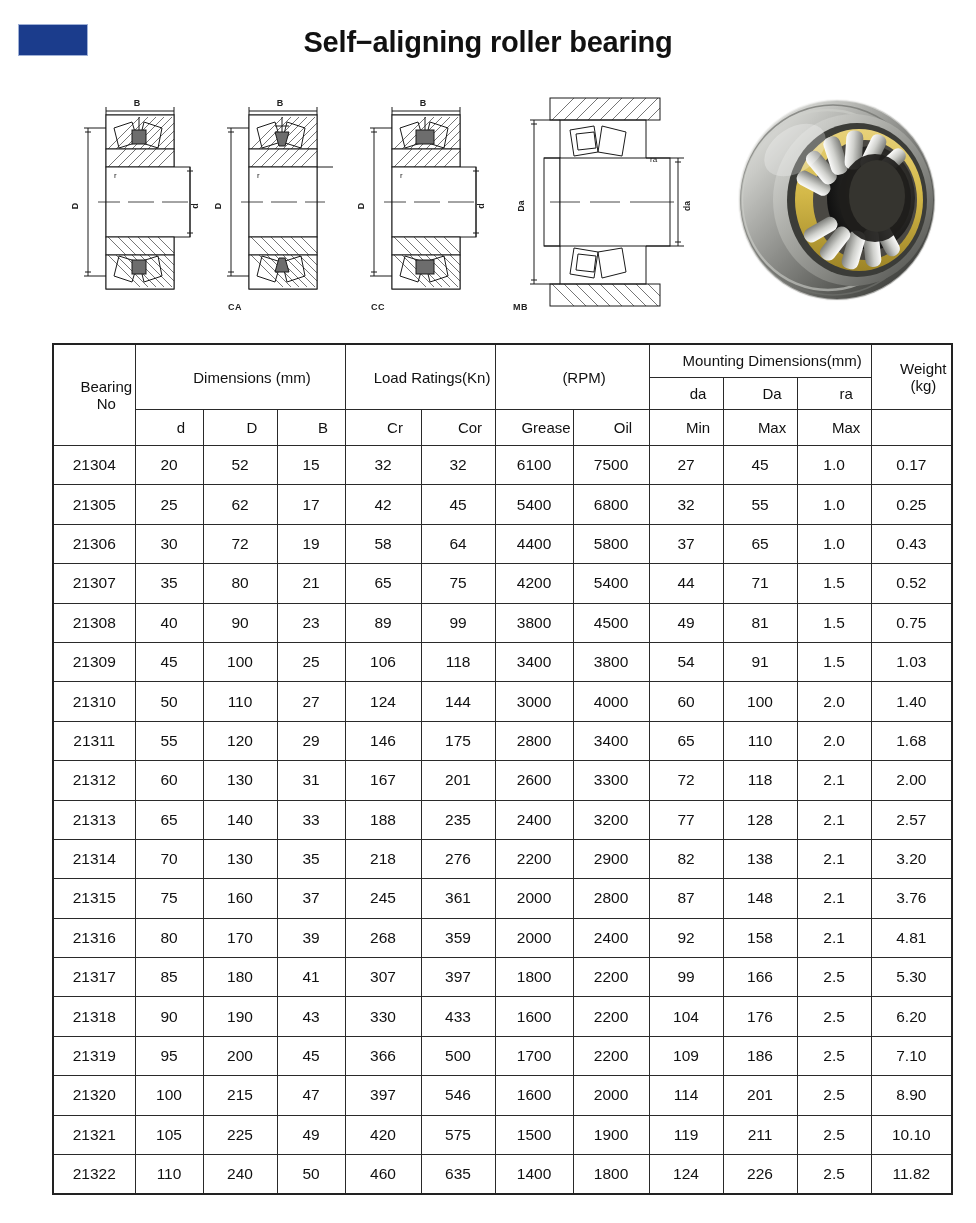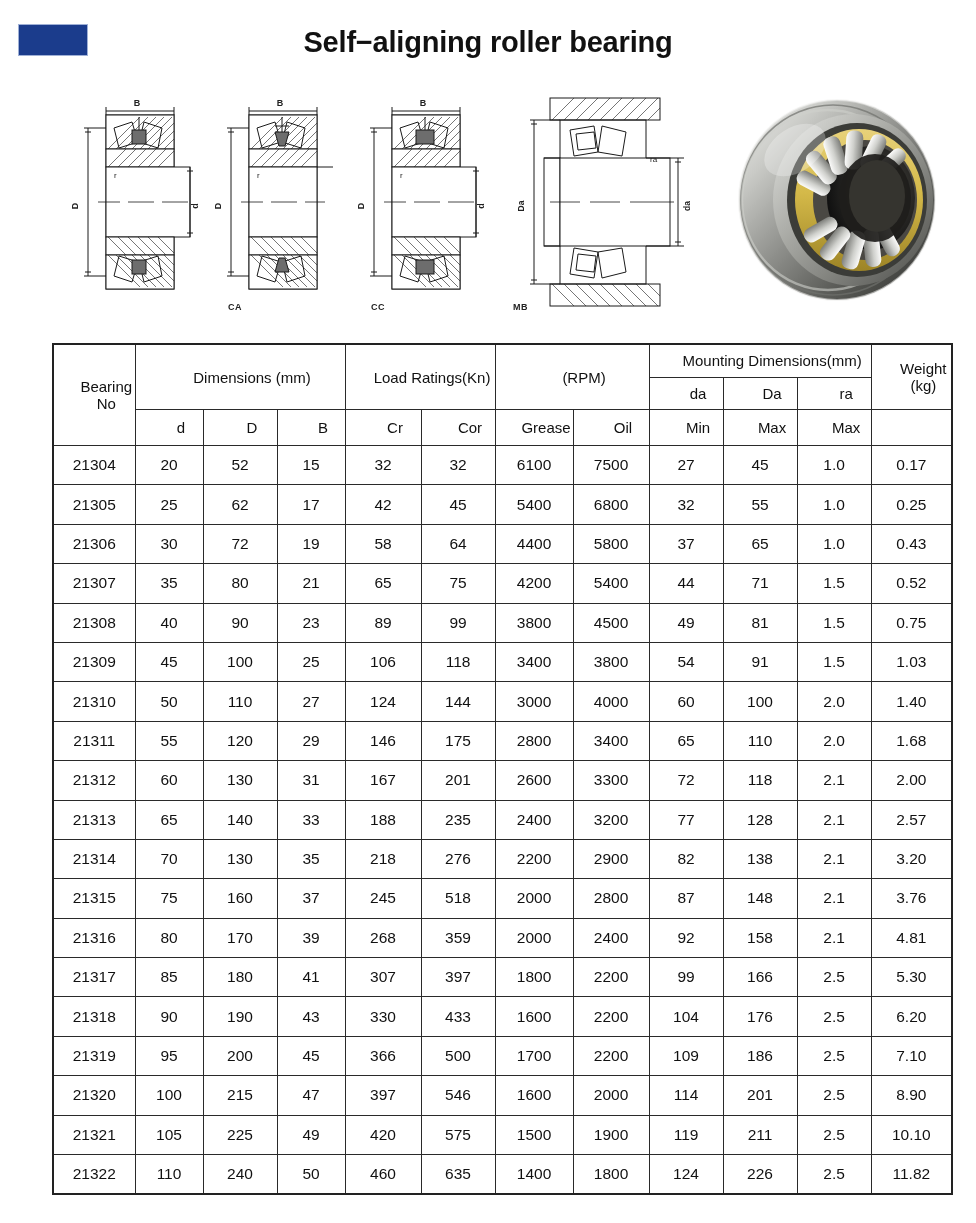--- a/index.html
+++ b/index.html
@@ -633,21 +633,21 @@
         <td>138</td>
         <td>2.1</td>
         <td>3.20</td>
       </tr>
       <tr>
         <td>21315</td>
         <td>75</td>
         <td>160</td>
         <td>37</td>
         <td>245</td>
-        <td>518</td>
+        <td>361</td>
         <td>2000</td>
         <td>2800</td>
         <td>87</td>
         <td>148</td>
         <td>2.1</td>
         <td>3.76</td>
       </tr>
       <tr>
         <td>21316</td>
         <td>80</td>

